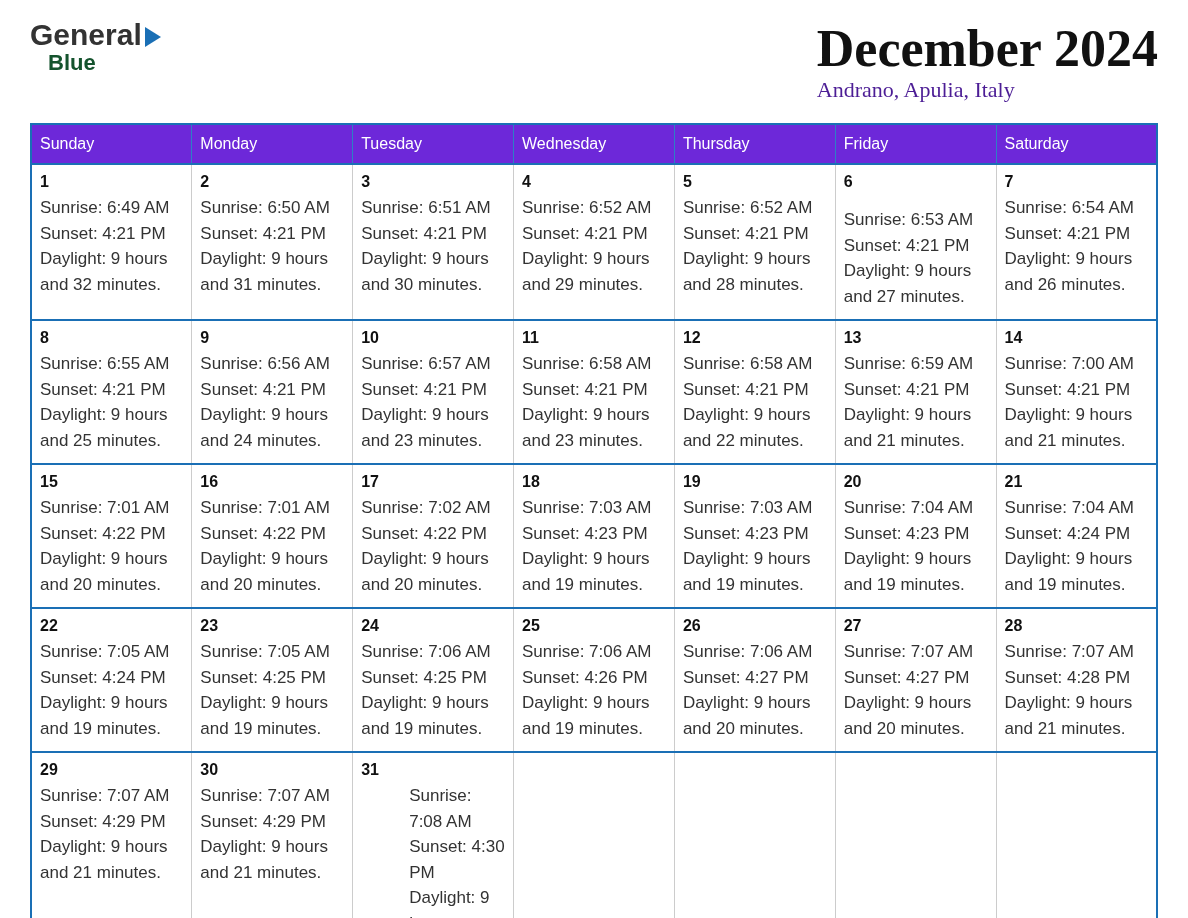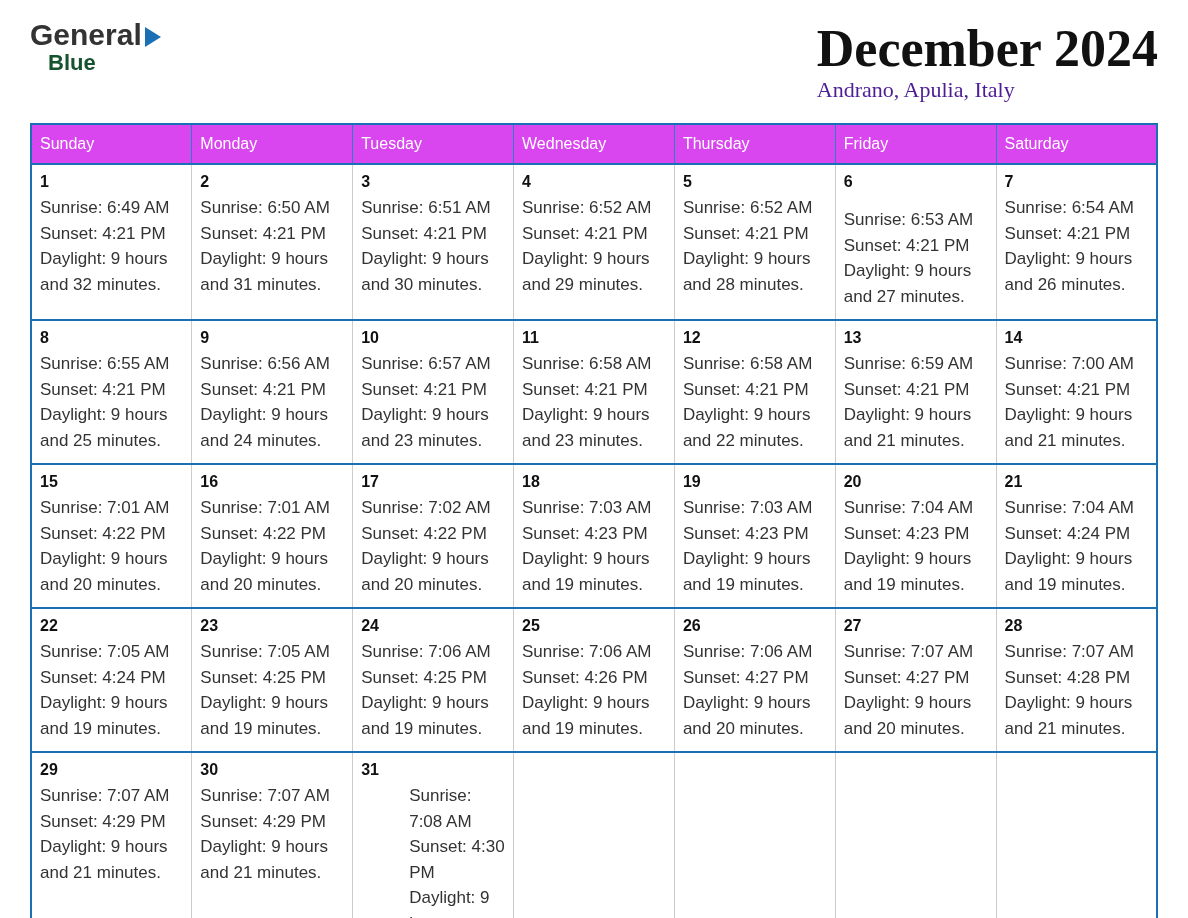--- a/index.html
+++ b/index.html
@@ -49,21 +49,21 @@
     .location {
       font-size: 22px;
       color: #4c1d95;
     }
     table {
       width: 100%;
       border-collapse: collapse;
       border: 2px solid #1a6fb5;
     }
     thead tr {
-      background-color: #d946ef;
+      background-color: #6d28d9;
     }
     thead th {
       color: #fff;
       font-size: 16px;
       font-weight: normal;
       padding: 10px 8px;
       text-align: left;
       border-right: 1px solid #2d7fc5;
       width: calc(100% / 7);
     }

